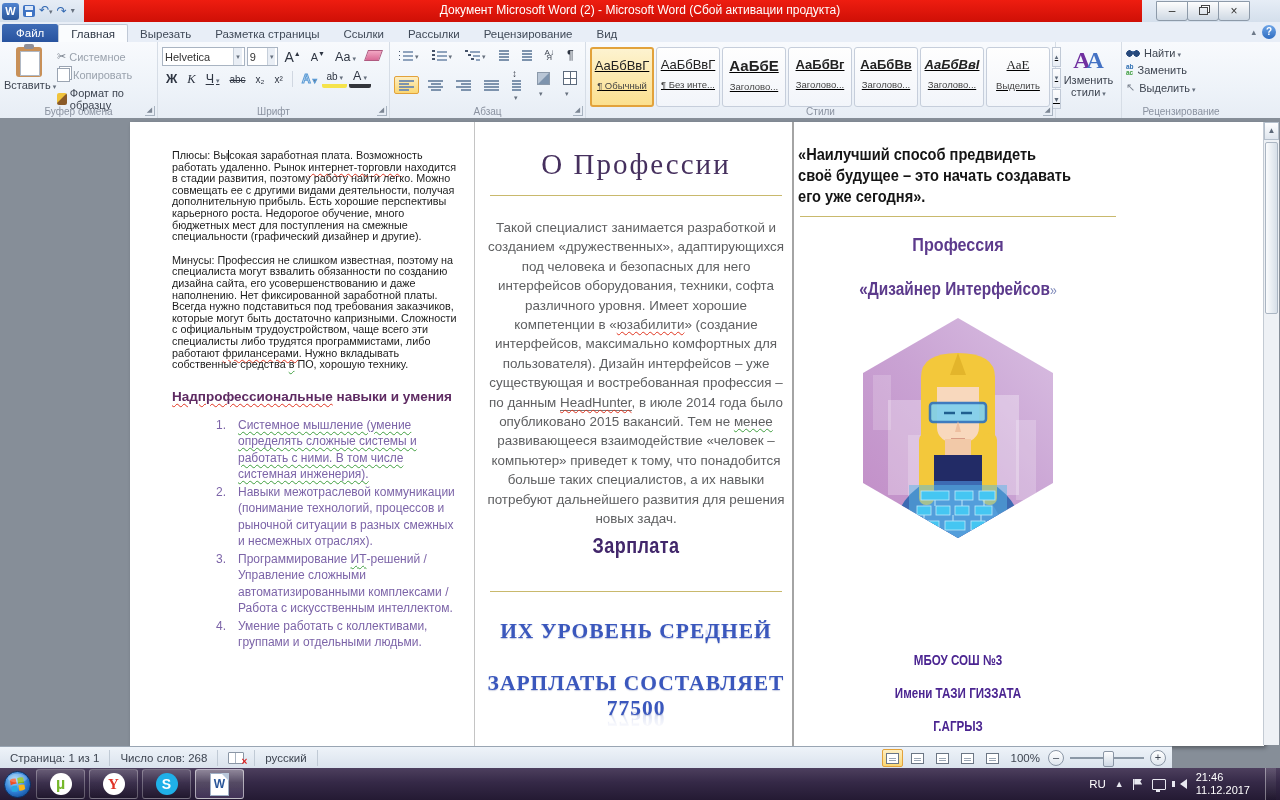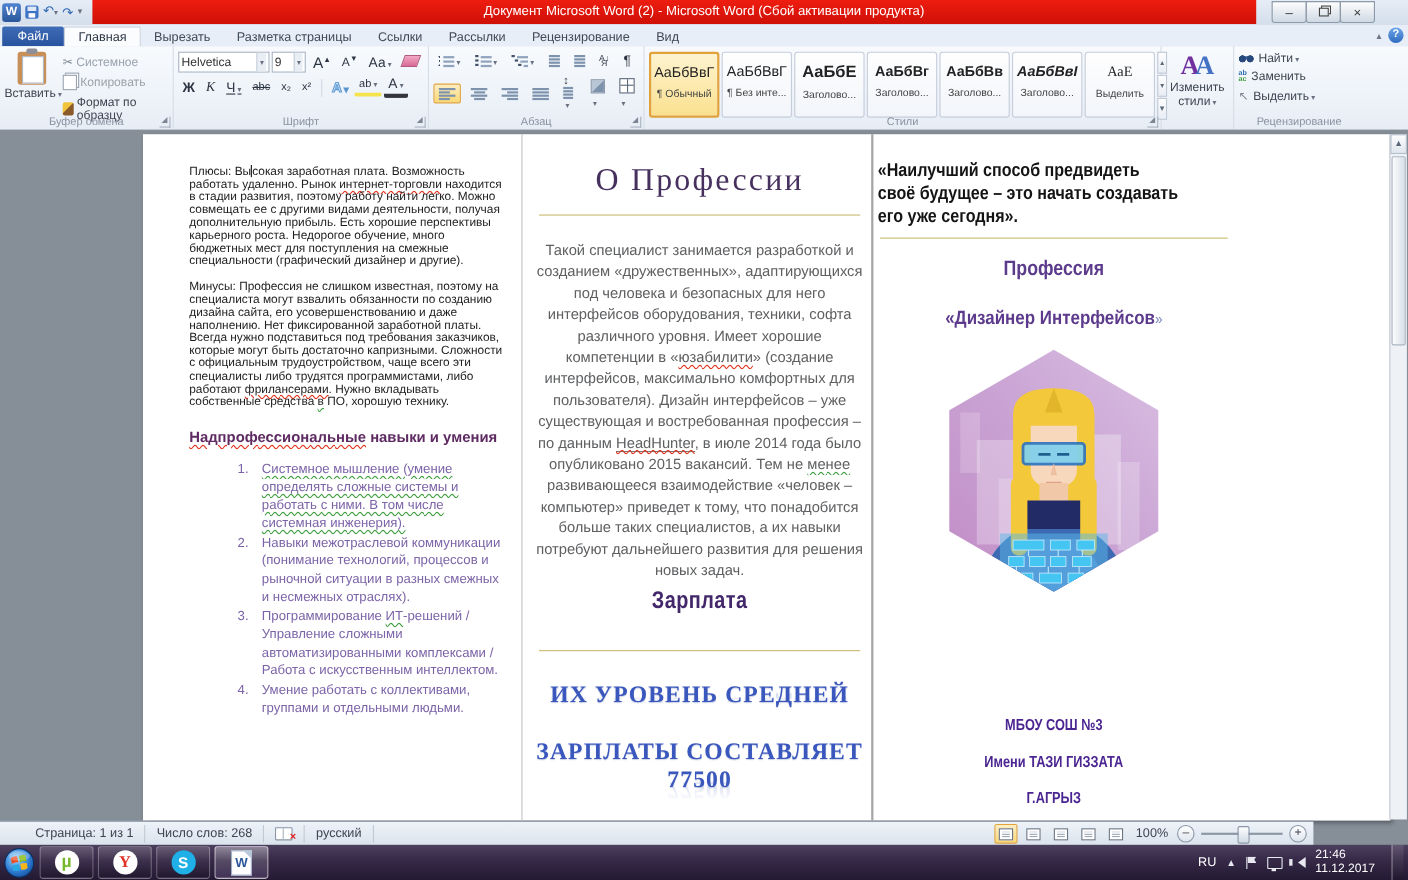--- a/index.html
+++ b/index.html
@@ -88,21 +88,21 @@
   .bars{width:15px;height:11px;}
   .al-l{background:linear-gradient(#7d93ad,#7d93ad) 0 0/15px 2px no-repeat,linear-gradient(#7d93ad,#7d93ad) 0 3px/10px 2px no-repeat,linear-gradient(#7d93ad,#7d93ad) 0 6px/15px 2px no-repeat,linear-gradient(#7d93ad,#7d93ad) 0 9px/10px 2px no-repeat;}
   .al-c{background:linear-gradient(#7d93ad,#7d93ad) 0 0/15px 2px no-repeat,linear-gradient(#7d93ad,#7d93ad) 2.5px 3px/10px 2px no-repeat,linear-gradient(#7d93ad,#7d93ad) 0 6px/15px 2px no-repeat,linear-gradient(#7d93ad,#7d93ad) 2.5px 9px/10px 2px no-repeat;}
   .al-r{background:linear-gradient(#7d93ad,#7d93ad) 0 0/15px 2px no-repeat,linear-gradient(#7d93ad,#7d93ad) 5px 3px/10px 2px no-repeat,linear-gradient(#7d93ad,#7d93ad) 0 6px/15px 2px no-repeat,linear-gradient(#7d93ad,#7d93ad) 5px 9px/10px 2px no-repeat;}
   .al-j{background:linear-gradient(#7d93ad,#7d93ad) 0 0/15px 2px no-repeat,linear-gradient(#7d93ad,#7d93ad) 0 3px/15px 2px no-repeat,linear-gradient(#7d93ad,#7d93ad) 0 6px/15px 2px no-repeat,linear-gradient(#7d93ad,#7d93ad) 0 9px/15px 2px no-repeat;}
   .sort-ic{font-size:8px;line-height:5px;color:#3e4551;text-align:center;}
   .fill-ic{width:11px;height:11px;background:linear-gradient(135deg,#b9c6d6 48%,#7d93ad 52%);transform:rotate(0deg);border:1px solid #8b99aa;}
   .bord-ic{width:12px;height:12px;border:1px solid #5c6a7c;background:linear-gradient(#5c6a7c,#5c6a7c) 50% 0/1px 12px no-repeat,linear-gradient(#5c6a7c,#5c6a7c) 0 50%/12px 1px no-repeat,#fff;}
 
   
-  .g-styles{width:470px;}
+  .g-styles{width:470px;text-decoration:underline;}
   .cards{display:flex;gap:2px;margin-top:2px;}
   .card{width:62px;height:58px;border:1px solid #c6cedb;border-radius:3px;background:linear-gradient(#fefefe,#f2f5fa);text-align:center;overflow:hidden;}
   .card.sel{border:2px solid #e2a23b;background:linear-gradient(#fdf3d0,#fbe08f);width:60px;height:56px;}
   .card .sample{font-size:13px;color:#222;margin-top:9px;white-space:nowrap;}
   .card .sname{font-size:9.5px;color:#444;margin-top:7px;white-space:nowrap;}
   .samp-gold{color:#bf9000;font-weight:bold;}
   .samp-tan{color:#b99a5f;font-weight:bold;}
   .samp-tani{color:#b99a5f;font-weight:bold;font-style:italic;}
   .samp-title{font-family:"Liberation Serif",serif;font-size:19px;color:#1a1a1a;}
   .gal-scroll{width:14px;margin-left:2px;display:flex;flex-direction:column;gap:1px;margin-top:2px;}
@@ -161,21 +161,21 @@
   .c3-name .close{color:#7b86b8;font-size:14px;font-weight:normal;}
   .hexwrap{margin-top:15px;text-align:center;}
   .school{position:absolute;left:0;width:320px;text-align:center;font-size:14.5px;font-weight:bold;color:#4b2591;transform:scaleX(.8);}
 
   
   .scrollbar{position:absolute;right:1px;top:4px;width:15px;height:623px;background:#eef1f5;border-left:1px solid #c3cad3;}
   .sb-btn{height:16px;background:linear-gradient(#fdfdfe,#dfe6ee);border:1px solid #b4bfcb;font-size:8px;color:#5c6878;text-align:center;line-height:15px;}
   .sb-thumb{margin:2px 1px;height:170px;background:linear-gradient(90deg,#fbfcfd,#d7dfe8);border:1px solid #aab5c2;border-radius:2px;}
 
   
-  .statusbar{position:absolute;left:0;top:746px;width:1172px;height:22px;background:linear-gradient(#eef3f9,#d9e2ec);border-top:1px solid #99a5b3;display:flex;align-items:center;font-size:11.5px;color:#3e4551;padding-left:22px;}
+  .statusbar{position:absolute;left:0;top:746px;width:1172px;height:22px;background:linear-gradient(#eef3f9,#d9e2ec);border-top:1px solid #99a5b3;display:flex;align-items:center;font-size:11.5px;color:#3e4551;}
   .sseg{padding:0 10px;border-right:1px solid #c0cad5;height:16px;display:flex;align-items:center;gap:6px;}
   .book-ic{width:14px;height:10px;background:#fff;border:1px solid #8a96a5;border-radius:1px;position:relative;}
   .book-ic::before{content:"";position:absolute;left:6px;top:0;bottom:0;width:1px;background:#aab4c0;}
   .book-ic::after{content:"×";position:absolute;right:-4px;bottom:-4px;color:#d22;font-size:10px;font-weight:bold;}
   .sb-right{margin-left:auto;display:flex;align-items:center;gap:4px;padding-right:6px;}
   .vb{width:19px;height:16px;border:1px solid transparent;border-radius:2px;display:flex;align-items:center;justify-content:center;}
   .vb.sel{background:linear-gradient(#fdeec2,#fbd873);border-color:#e2a23b;}
   .vb i{display:block;width:11px;height:9px;border:1px solid #6b7684;background:linear-gradient(#fff,#fff) 2px 2px/7px 1px no-repeat,linear-gradient(#9aa6b4,#9aa6b4) 2px 2px/7px 1px no-repeat,linear-gradient(#9aa6b4,#9aa6b4) 2px 4px/7px 1px no-repeat,linear-gradient(#9aa6b4,#9aa6b4) 2px 6px/7px 1px no-repeat,#fff;}
   .zoombtn{width:14px;height:14px;border:1px solid #8a96a5;border-radius:50%;background:linear-gradient(#fff,#dfe6ee);text-align:center;line-height:12px;font-size:11px;color:#3e4551;}
   .ztrack{width:74px;height:2px;background:#8b98a6;position:relative;margin:0 2px;}

